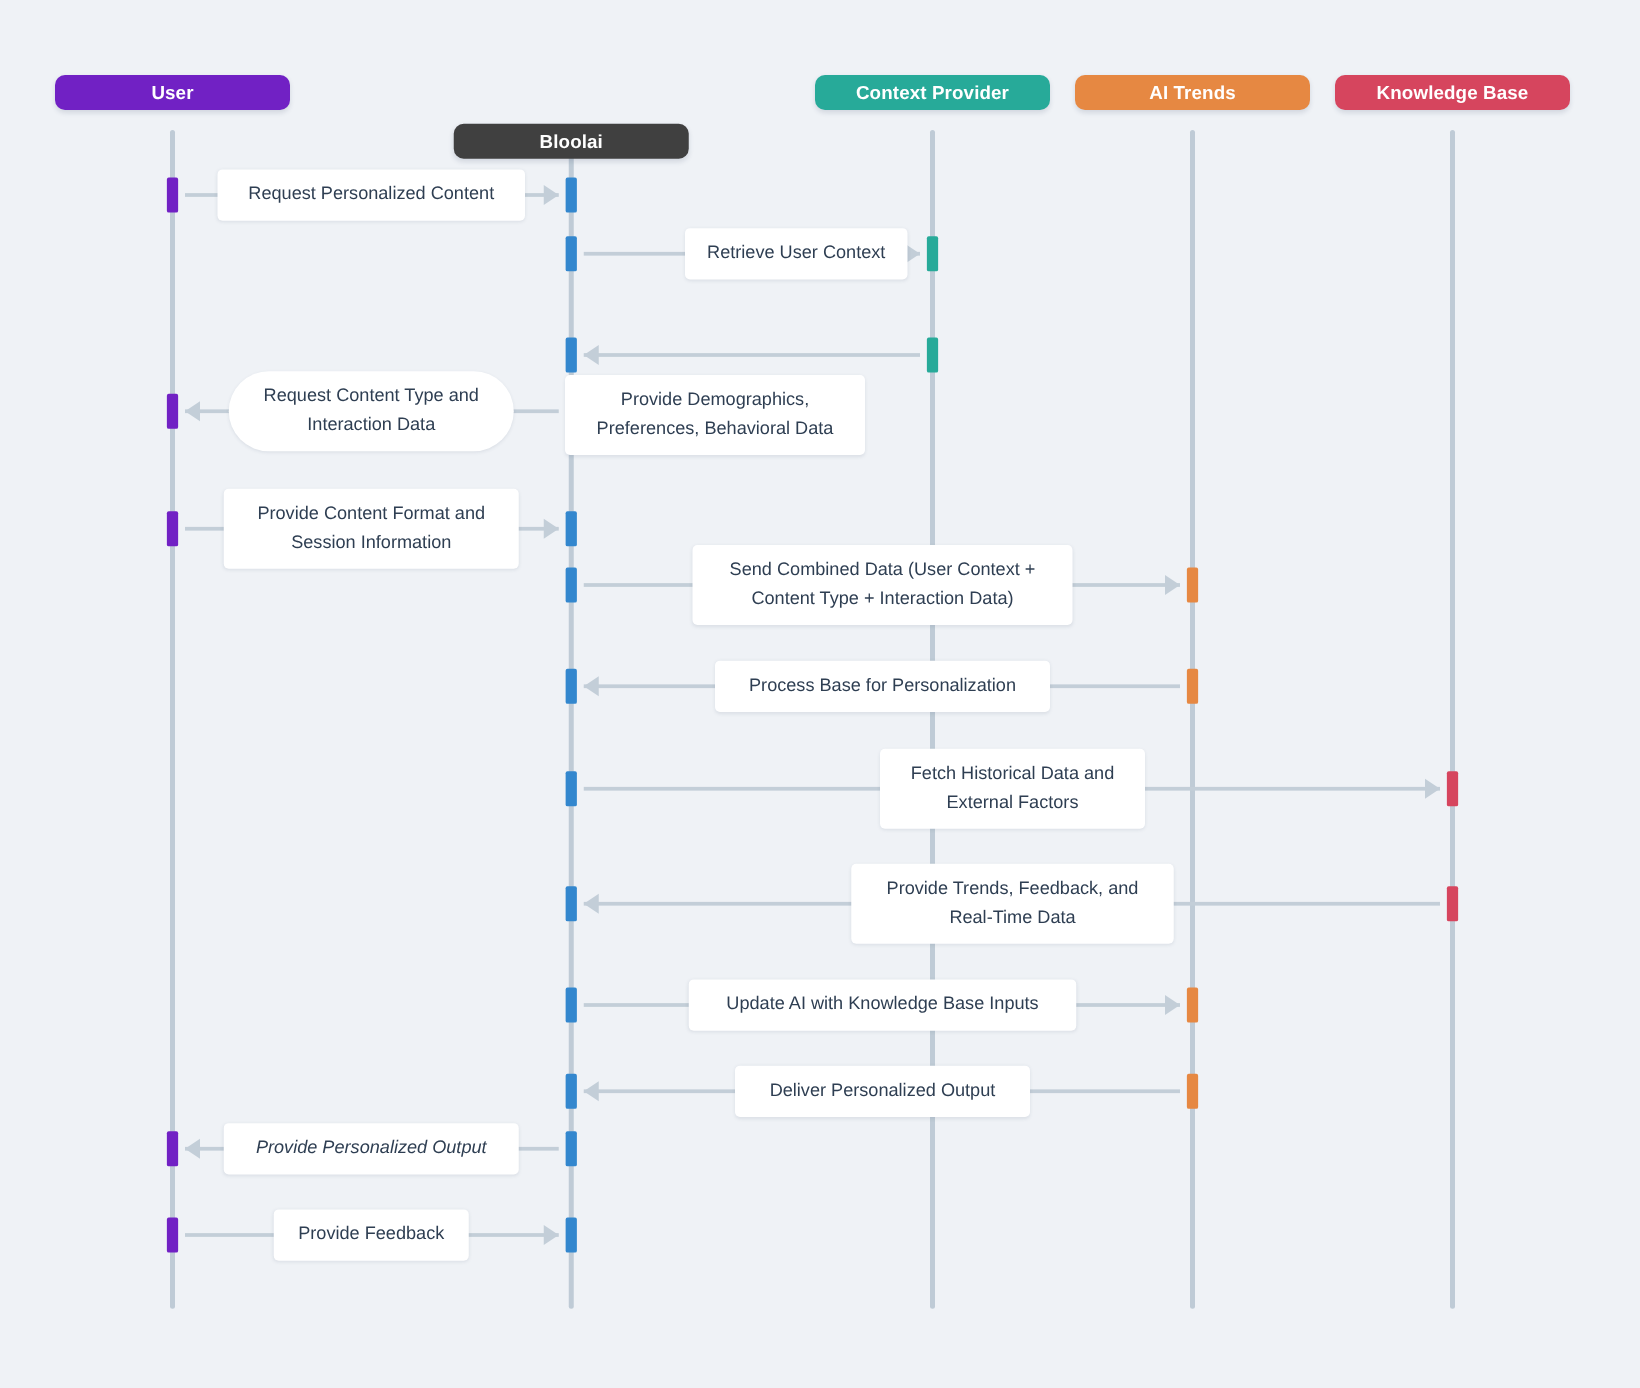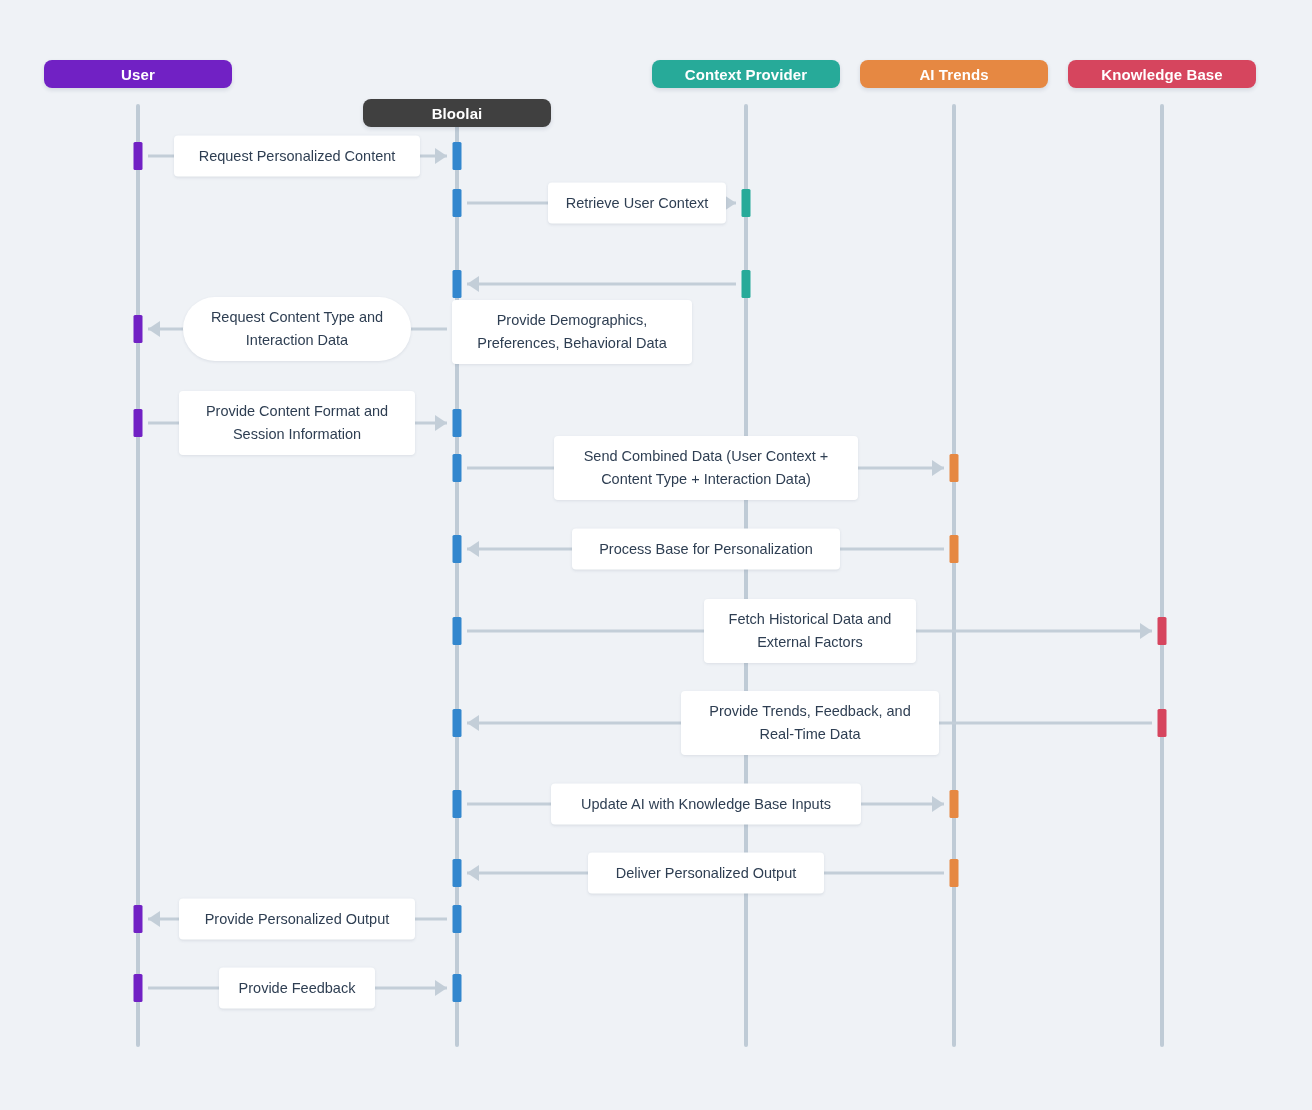--- a/index.html
+++ b/index.html
@@ -166,21 +166,21 @@
 Session Information</div>
       <div class="msg-label" style="left: 706px; top: 468px; width: 304px;">Send Combined Data (User Context +
 Content Type + Interaction Data)</div>
       <div class="msg-label" style="left: 706px; top: 549px; width: 268px;">Process Base for Personalization</div>
       <div class="msg-label" style="left: 810px; top: 631px; width: 212px;">Fetch Historical Data and
 External Factors</div>
       <div class="msg-label" style="left: 810px; top: 723px; width: 258px;">Provide Trends, Feedback, and
 Real-Time Data</div>
       <div class="msg-label" style="left: 706px; top: 804px; width: 310px;">Update AI with Knowledge Base Inputs</div>
       <div class="msg-label" style="left: 706px; top: 873px; width: 236px;">Deliver Personalized Output</div>
-      <div class="msg-label" style="left: 297px; top: 919px; width: 236px;">Provide Personalized Output</div>
+      <div class="msg-label" style="left: 297px; top: 919px; width: 236px; font-style: italic;">Provide Personalized Output</div>
       <div class="msg-label" style="left: 297px; top: 988px; width: 156px;">Provide Feedback</div>
     </div>
   <div id="actors-layer">
       <div class="actor-box" style="left: 44px; width: 188px; top: 60px; background: rgb(113, 33, 196);">
         <span class="actor-label">User</span>
       </div>
       <div class="actor-box" style="left: 363px; width: 188px; top: 60px; background: #404040; margin-top: 39px;">
         <span class="actor-label">Bloolai</span>
       </div>
       <div class="actor-box" style="left: 652px; width: 188px; top: 60px; background: rgb(39, 170, 153);">

